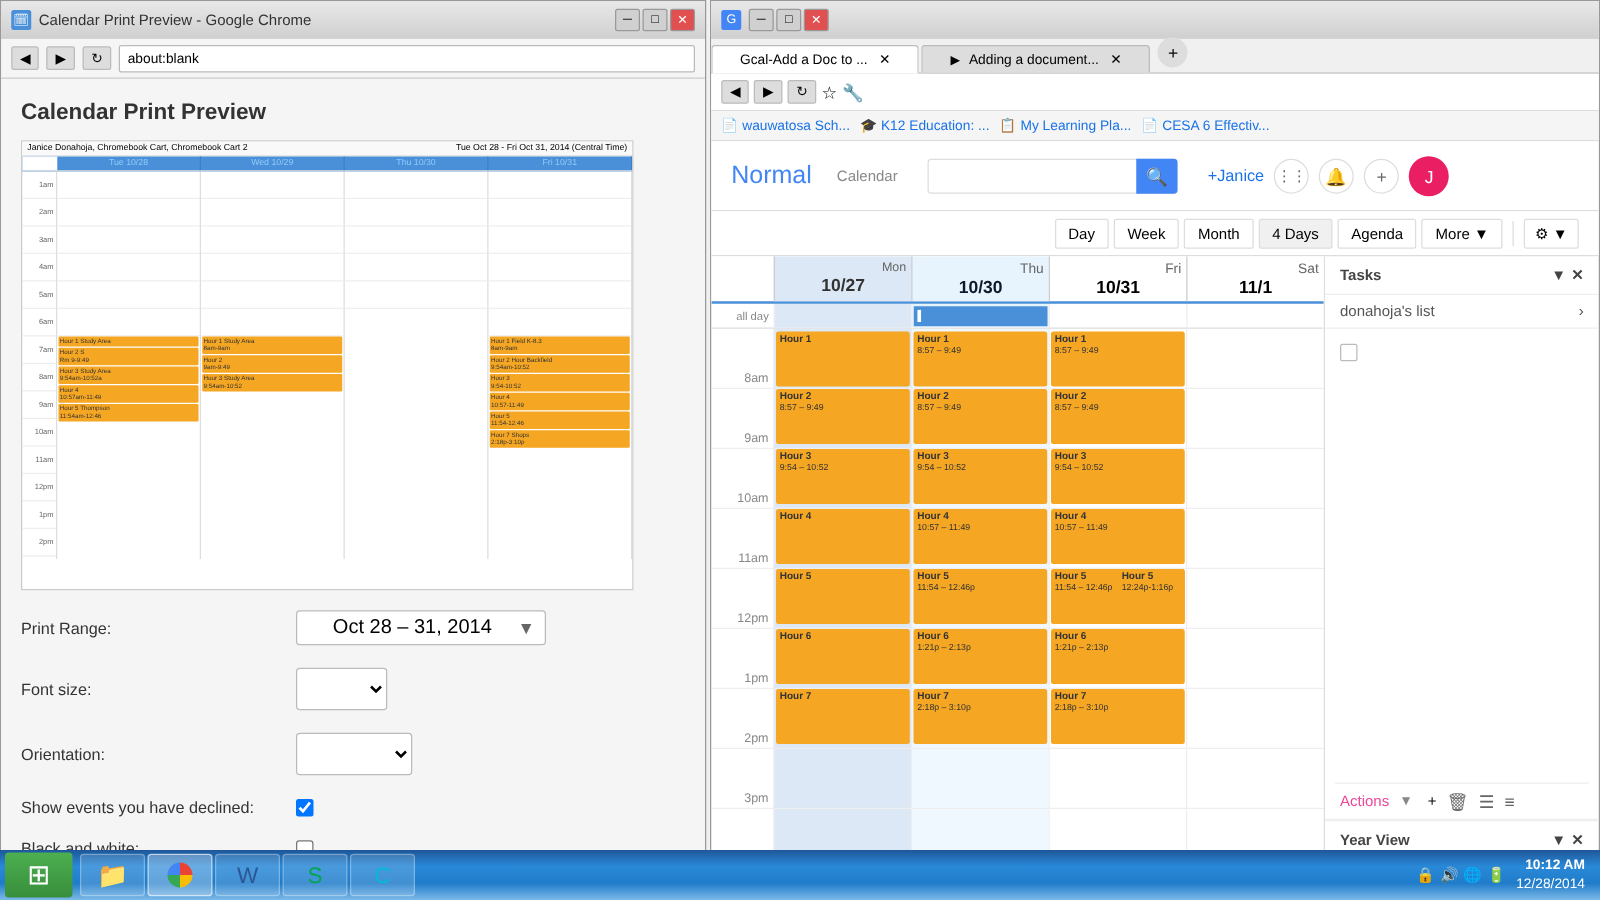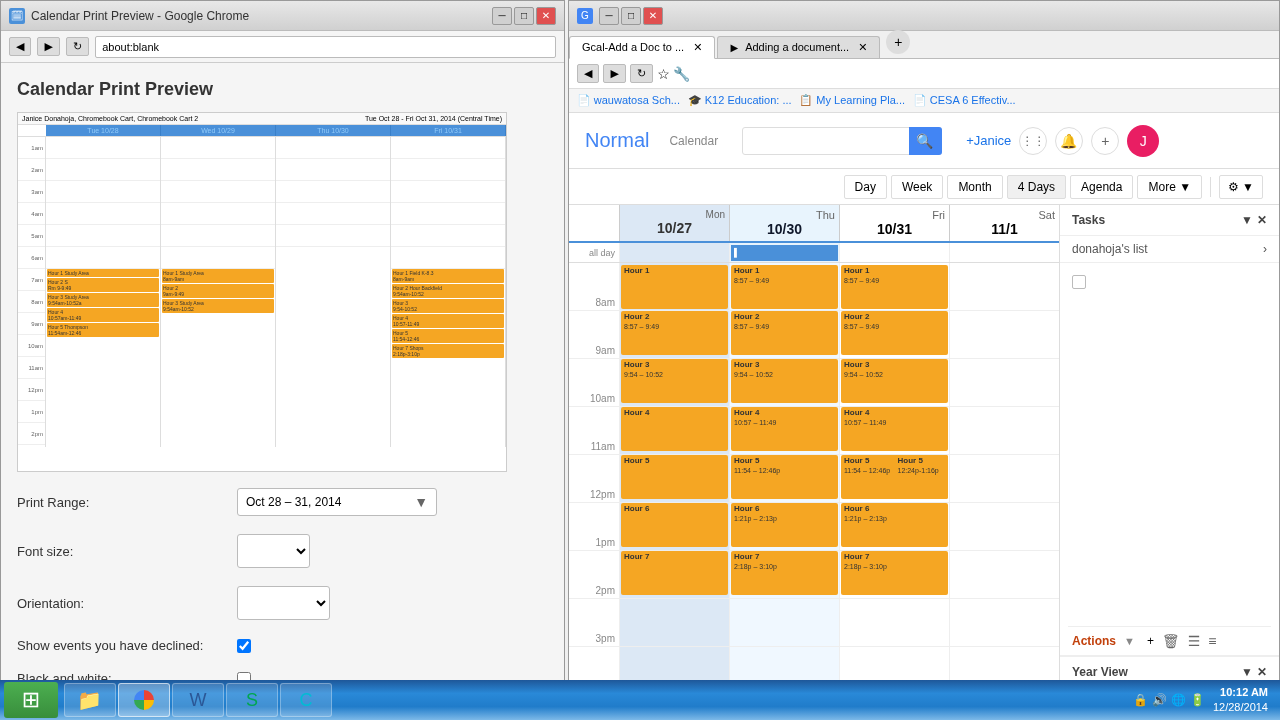--- a/index.html
+++ b/index.html
@@ -216,21 +216,22 @@
       align-items: center;
       border: 1px solid #bbb;
       border-radius: 3px;
       background: white;
       height: 28px;
       padding: 0 6px;
     }
 
     .date-dropdown-text {
       flex: 1;
-      font-size: 12px;
+      font-size: 16px;
+      text-align: center;
     }
 
     .date-dropdown-arrow {
       color: #666;
       font-size: 14px;
     }
 
     
     .gcal-window {
       position: absolute;
@@ -252,21 +253,21 @@
 
     .gcal-tabs {
       display: flex;
       background: #f0f0f0;
       border-bottom: 1px solid #bbb;
       height: 28px;
       align-items: flex-end;
     }
 
     .gcal-tab {
-      padding: 4px 12px;
+      padding: 4px 22px;
       font-size: 11px;
       background: #ddd;
       border: 1px solid #bbb;
       border-bottom: none;
       margin-right: 2px;
       cursor: pointer;
       border-radius: 3px 3px 0 0;
     }
 
     .gcal-tab.active {
@@ -1116,21 +1117,21 @@
         <div class="tasks-list-area">
           <div class="task-item">
             <div class="task-checkbox"></div>
             <span style="font-size:11px;color:#555;"></span>
           </div>
         </div>
 
         <div style="height:1px;background:#eee;margin:0 8px;"></div>
 
         <div style="padding:6px 12px;display:flex;align-items:center;gap:8px;border-bottom:1px solid #eee;">
-          <span style="font-size:12px;color:#c2410c;font-weight:bold;">Actions</span>
+          <span style="font-size:12px;color:#ec4899;font-weight:normal;">Actions</span>
           <span style="color:#888;font-size:11px;">▼</span>
           <span style="margin-left:4px;">+</span>
           <span style="cursor:pointer;font-size:14px;color:#666;">🗑</span>
           <span style="cursor:pointer;font-size:14px;color:#666;">☰</span>
           <span style="cursor:pointer;font-size:14px;color:#666;">≡</span>
         </div>
 
         <div class="year-view-section">
           <div class="year-view-header">
             <span>Year View</span>

